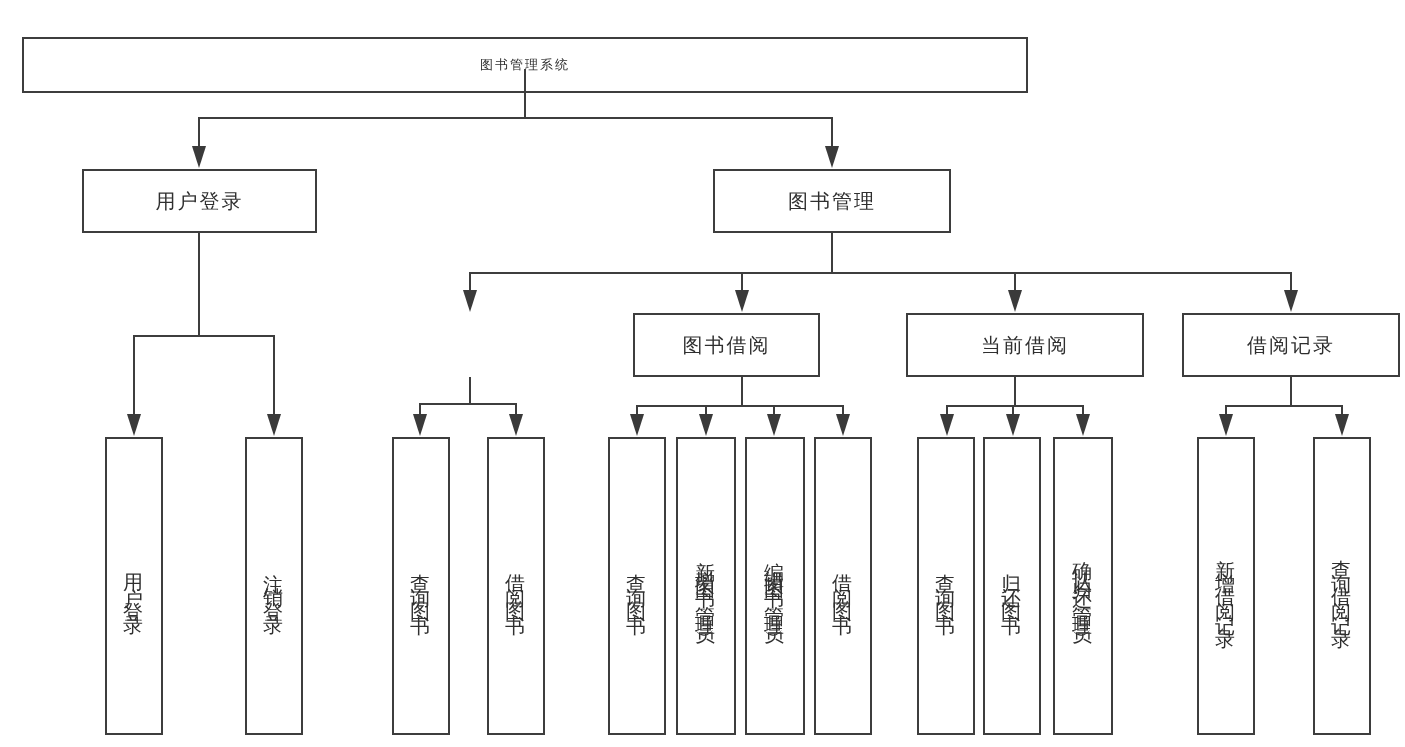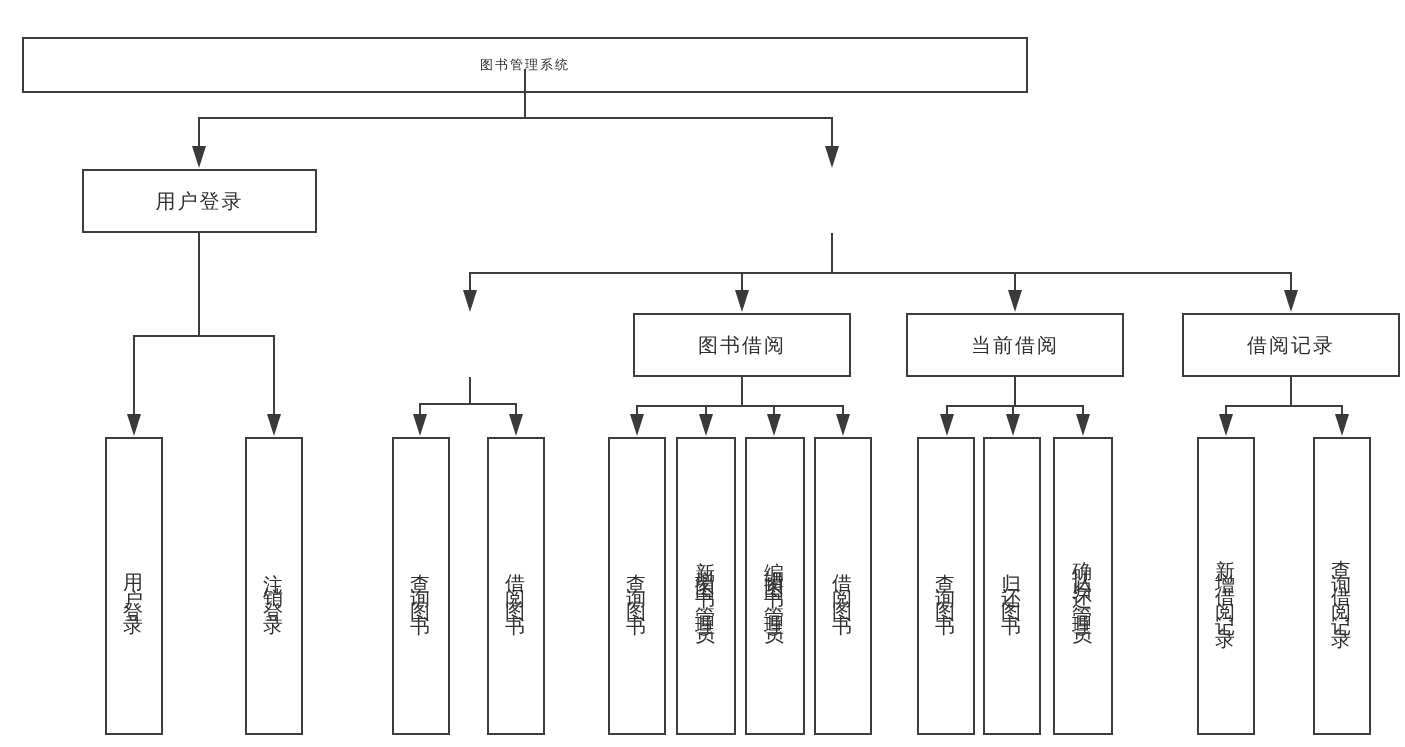--- a/index.html
+++ b/index.html
@@ -21,22 +21,22 @@
     color:#2f2f2f;
     font-size:20px;
     letter-spacing:2px;
     white-space:nowrap;
   }
   .hb{height:64px;}
   .root{left:22px;top:13px;width:1006px;height:56px;font-size:13px;margin-top:24px;}
   .b-user{left:82px;top:169px;width:235px;}
   .b-mgmt{left:713px;top:169px;width:238px;}
   .b-new{left:362px;top:313px;width:216px;}
-  .b-borrow{left:633px;top:313px;width:218px;text-align:right;}
-  .b-cur{left:906px;top:313px;width:218px;}
+  .b-borrow{left:633px;top:313px;width:187px;text-align:right;}
+  .b-cur{left:906px;top:313px;width:238px;}
   .b-rec{left:1182px;top:313px;width:218px;}
   .leaf{
     top:437px;height:298px;width:58px;
     writing-mode:vertical-rl;
     text-orientation:mixed;
     letter-spacing:14px;
     font-size:20px;
   }
   .leaf.long{letter-spacing:9px;width:60px;}
   .lv{position:absolute;width:2px;background:#3d3d3d;}
@@ -61,20 +61,23 @@
 <body>
 
 <div id="canvas">
 
   <div class="box root">
     <span>图书管理系统</span>
   </div>
 
   <div class="box hb b-user">
     <span>用户登录</span>
+  </div>
+  <div class="box hb b-mgmt">
+    <span>图书管理</span>
   </div>
 
   <div class="box hb b-borrow">
     <span>图书借阅</span>
   </div>
   <div class="box hb b-cur">
     <span>当前借阅</span>
   </div>
   <div class="box hb b-rec">
     <span>借阅记录</span>

